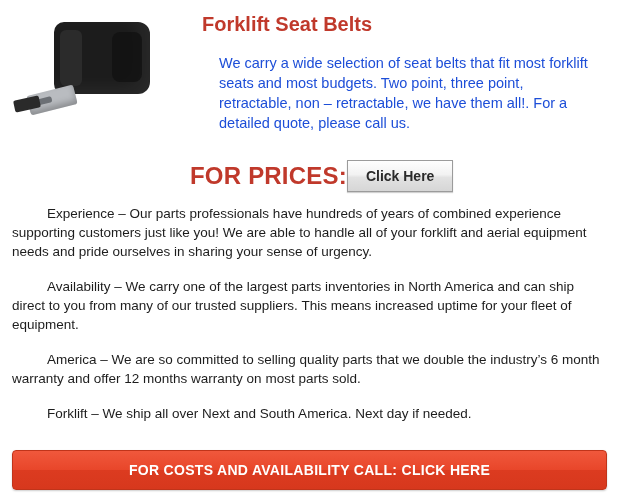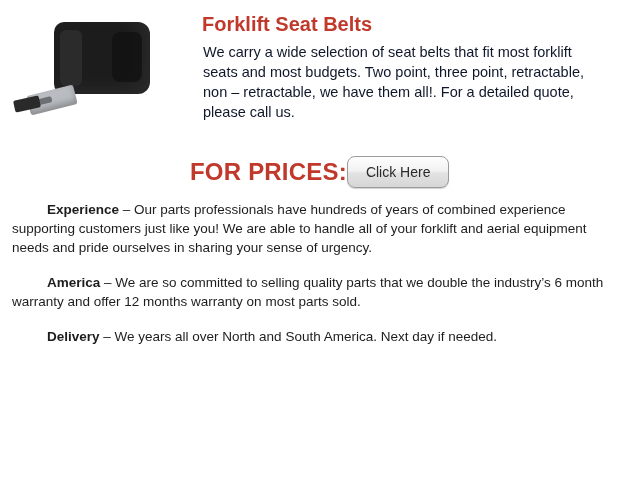--- a/index.html
+++ b/index.html
@@ -101,63 +101,63 @@
     padding-left: 10px;
   }
   h1.title {
     font-size: 20px;
     line-height: 24px;
     color: #c0392b;
     margin: 6px 0 6px 0;
     font-weight: bold;
   }
   .intro p {
-    margin: 1px;
+    margin: 17px;
     font-size: 14.5px;
     line-height: 20px;
-    color: #0f172a;
+    color: #1d4ed8;
   }
 
   
   .prices-row {
     display: flex;
     align-items: center;
     padding: 10px 12px 4px 190px;
   }
   .for-prices {
     font-size: 24px;
     font-weight: bold;
     color: #c0392b;
     letter-spacing: .2px;
   }
   .click-here-btn {
     display: inline-block;
     background: linear-gradient(to bottom, #fefefe 0%, #f2f2f2 45%, #e2e2e2 55%, #d6d6d6 100%);
     border: 1px solid #9b9b9b;
-    border-radius: 8px;
+    border-radius: 0;
     padding: 7px 18px;
     font-size: 14px;
-    font-weight: normal;
+    font-weight: bold;
     color: #2a2a2a;
     box-shadow: 0 1px 1px rgba(0,0,0,.18);
     cursor: pointer;
   }
 
   
   .content {
     padding: 8px 12px 0 12px;
   }
   .para {
     margin: 0 0 16px 0;
     font-size: 13.5px;
     line-height: 19px;
     color: #1d1d1d;
   }
   .para .lead {
-    font-weight: bold;
+    font-weight: normal;
     padding-left: 35px;
   }
 
   
   .cta {
     position: absolute;
     left: 12px;
     right: 12px;
     bottom: 14px;
     height: 38px;
@@ -192,18 +192,20 @@
     </div>
   </div>
 
   <div class="prices-row">
     <span class="for-prices">FOR PRICES:</span>
     <button class="click-here-btn">Click Here</button>
   </div>
 
   <div class="content">
     <p class="para"><span class="lead">Experience</span><span> – Our parts professionals have hundreds of years of combined experience supporting customers just like you!  We are able to handle all of your forklift and aerial equipment needs and pride ourselves in sharing your sense of urgency.</span></p>
+    <p class="para"><span class="lead">Availability</span><span> – We carry one of the largest parts inventories in North America and can ship direct to you from many of our trusted suppliers.  This means increased uptime for your fleet of equipment.</span></p>
     <p class="para"><span class="lead">America</span><span> – We are so committed to selling quality parts that we double the industry’s 6 month warranty and offer 12 months warranty on most parts sold.</span></p>
-    <p class="para"><span class="lead">Delivery</span><span> – We years all over North and South America.  Next day if needed.</span></p>
+    <p class="para"><span class="lead">Forklift</span><span> – We ship all over Next and South America.  Next day if needed.</span></p>
   </div>
 
+  <div class="cta">FOR COSTS AND AVAILABILITY CALL: CLICK HERE</div>
 
 </div>
 
 </body></html>

